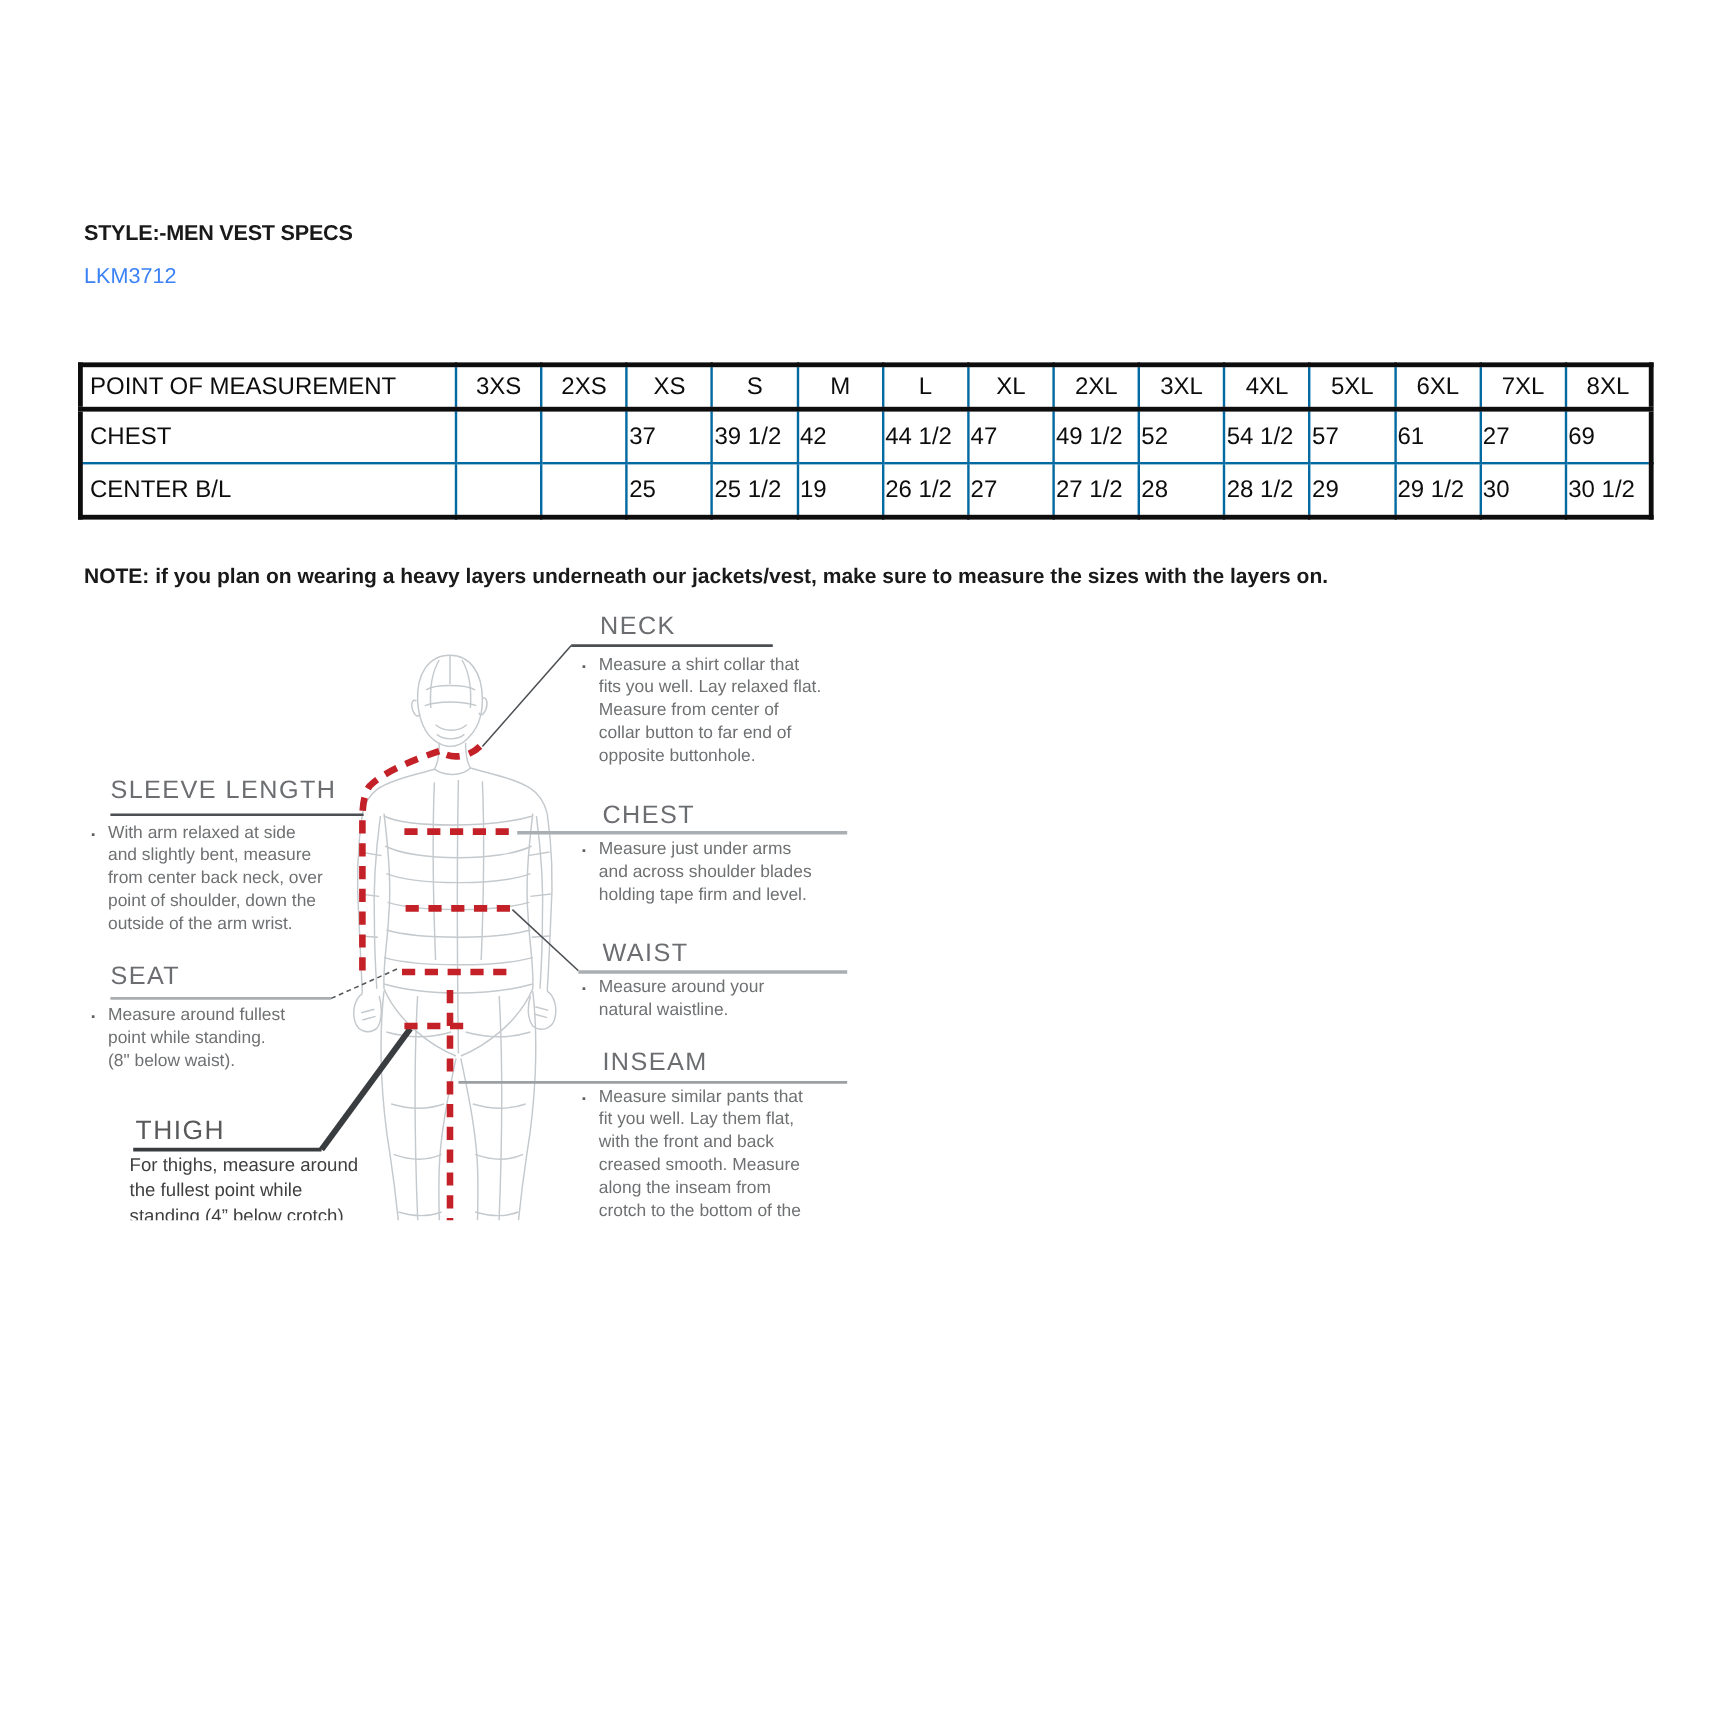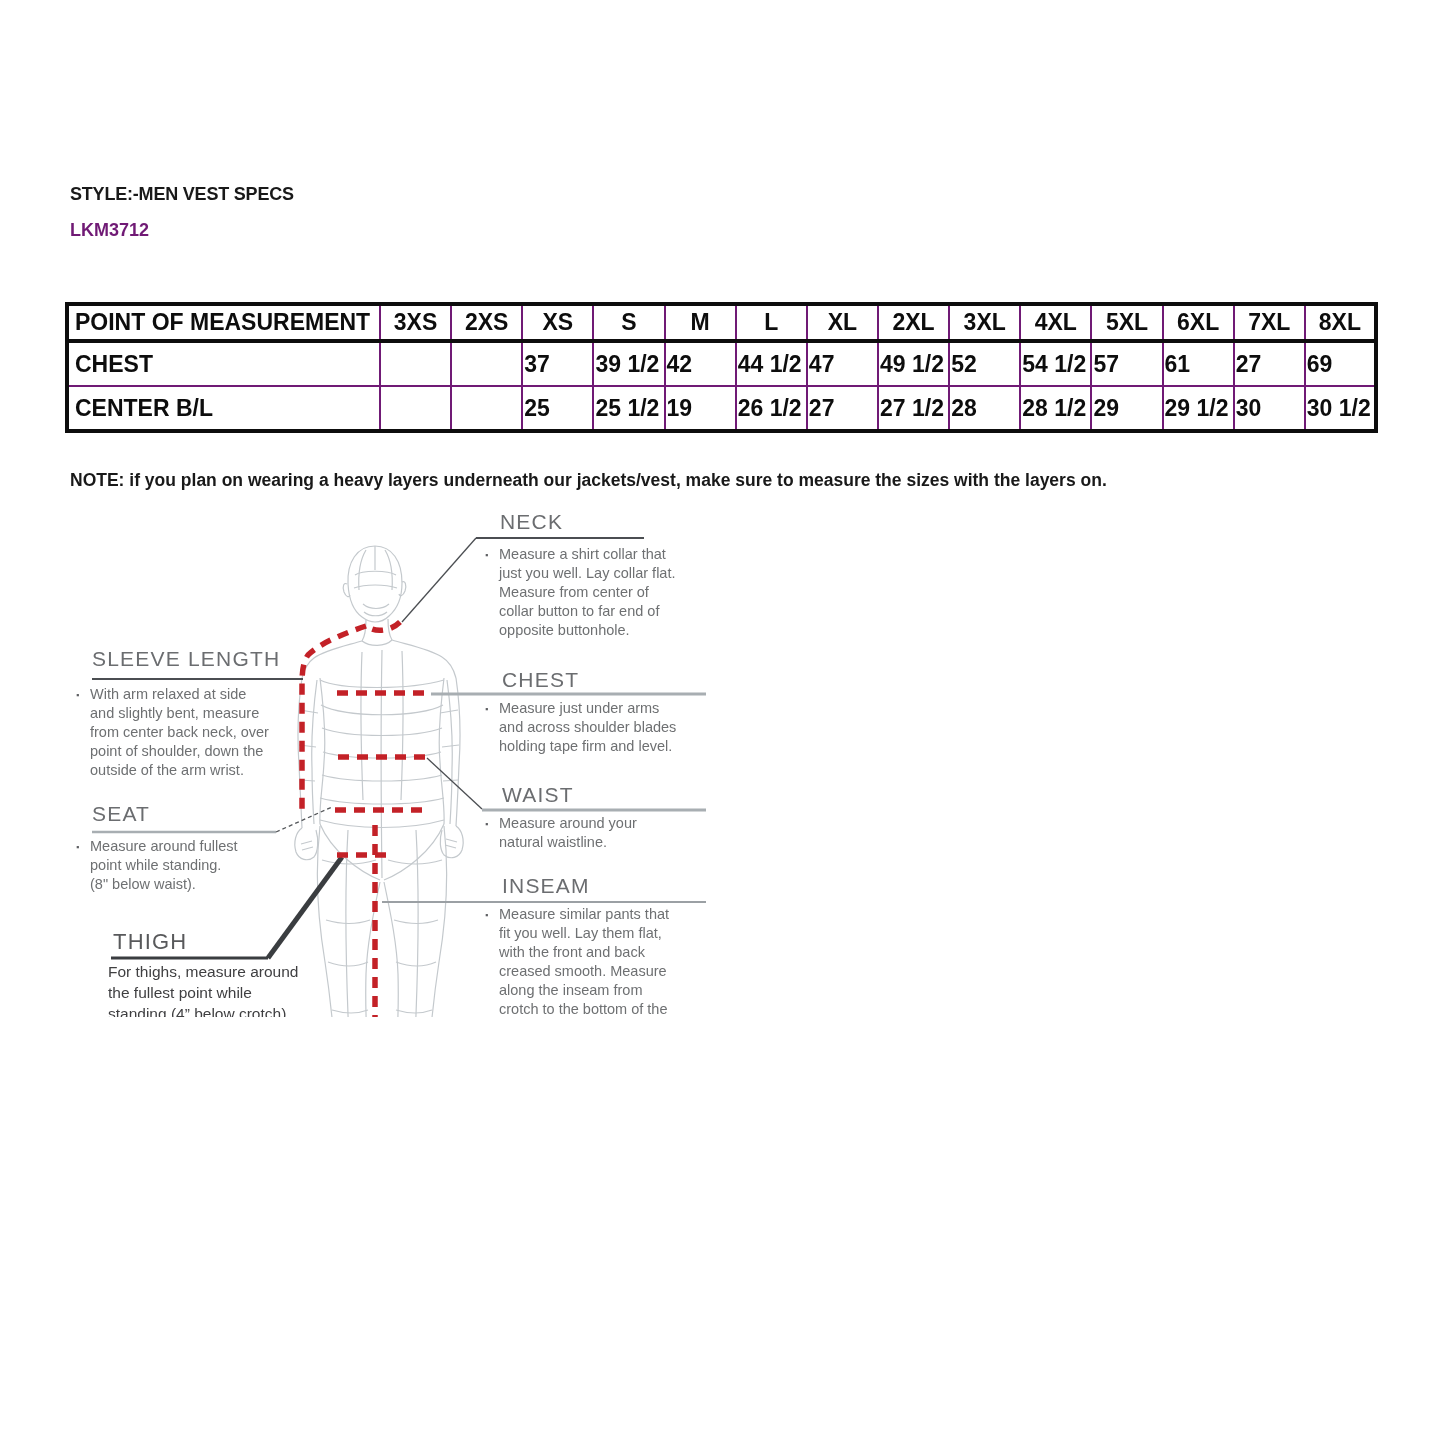--- a/index.html
+++ b/index.html
@@ -1,26 +1,26 @@
 <!DOCTYPE html>
 <html><head>
 <meta charset="utf-8">
 <style>
   html,body{margin:0;padding:0;background:#fff;}
   .page{position:relative;width:1445px;height:1017px;background:#ffffff;overflow:hidden;
         font-family:"Liberation Sans", sans-serif;color:#1a1a1a;}
   
   .doc-title{position:absolute;left:70px;top:184px;font-size:18px;font-weight:700;color:#191919;letter-spacing:-0.2px;}
-  .doc-code{position:absolute;left:70px;top:220px;font-size:18px;font-weight:700;color:#701a75;}
+  .doc-code{position:absolute;left:70px;top:220px;font-size:18px;font-weight:400;color:#3b82f6;}
   .doc-note{position:absolute;left:70px;top:458px;font-size:17.5px;font-weight:700;color:#191919;margin-top:12px;}
   
   .size-table-wrap{position:absolute;left:65px;top:302px;width:1313px;}
   table.size-table{width:100%;border-collapse:collapse;table-layout:fixed;
         border:4px solid #0d0d0d;font-weight:700;color:#0d0d0d;}
-  table.size-table th, table.size-table td{border:2px solid #701a75;font-size:23px;font-weight:700;
+  table.size-table th, table.size-table td{border:2px solid #0369a1;font-size:20px;font-weight:400;
         overflow:hidden;white-space:nowrap;}
   table.size-table thead tr{height:37px;}
   table.size-table thead{border-bottom:4px solid #0d0d0d;}
   table.size-table tbody tr{height:45px;}
   th.pom, td.rowlabel{text-align:left;padding-left:6px;}
   th.size{text-align:center;}
   td.val{text-align:left;font-weight:700;}
   
   .diagram{position:absolute;left:70px;top:500px;width:645px;height:645px;}
   .diagram svg{position:absolute;left:0;top:0;}
@@ -215,21 +215,21 @@
         <path d="M265,310 L360,310"></path>
         <path d="M267,355 L317,355"></path>
         <path d="M305,325 L305,560"></path>
       </g>
     </svg>
 
     <div class="dg-head pos-neck-h">NECK</div>
     <div class="dg-desc pos-neck-d">
       <span class="dg-bullet">▪</span>
       <span class="dg-text">Measure a shirt collar that
-just you well. Lay collar flat.
+fits you well. Lay relaxed flat.
 Measure from center of
 collar button to far end of
 opposite buttonhole.</span>
     </div>
 
     <div class="dg-head pos-chest-h">CHEST</div>
     <div class="dg-desc pos-chest-d">
       <span class="dg-bullet">▪</span>
       <span class="dg-text">Measure just under arms
 and across shoulder blades

